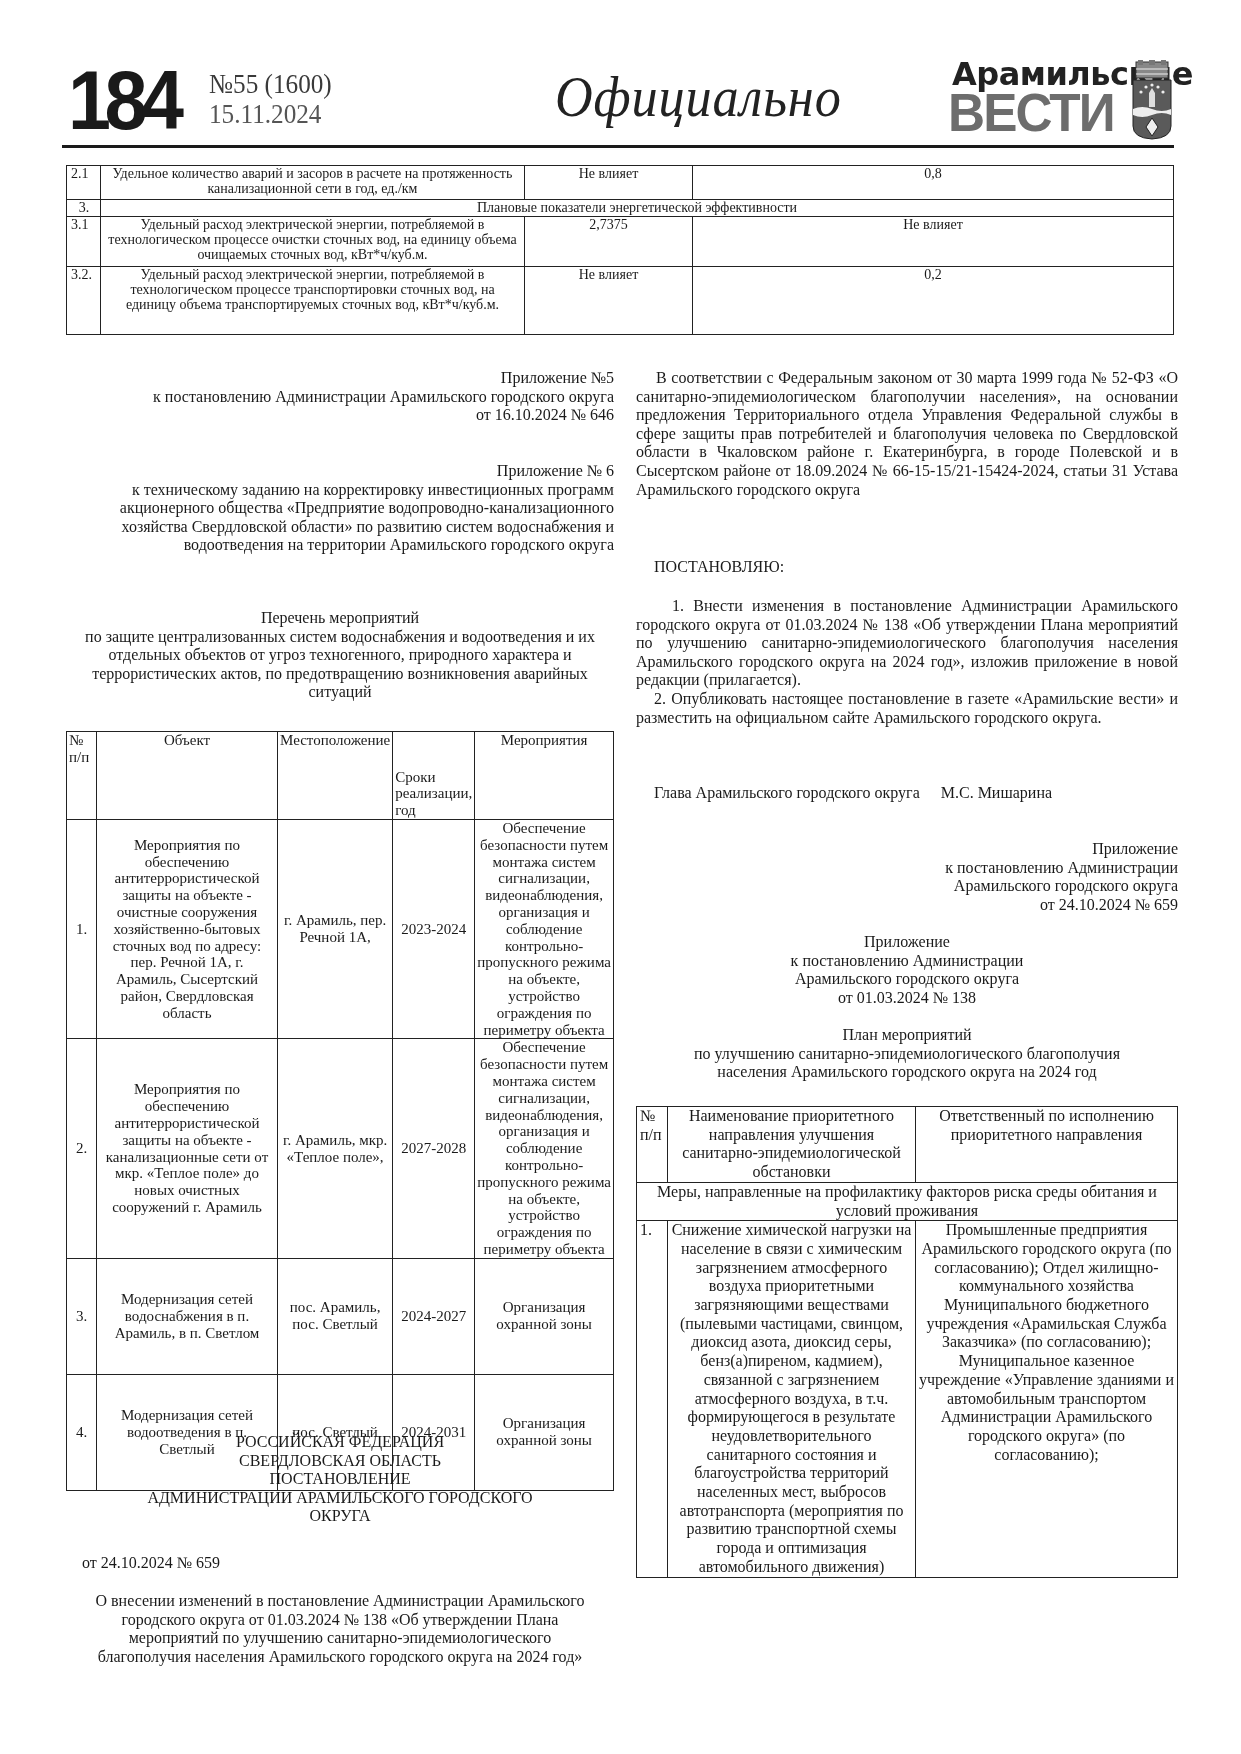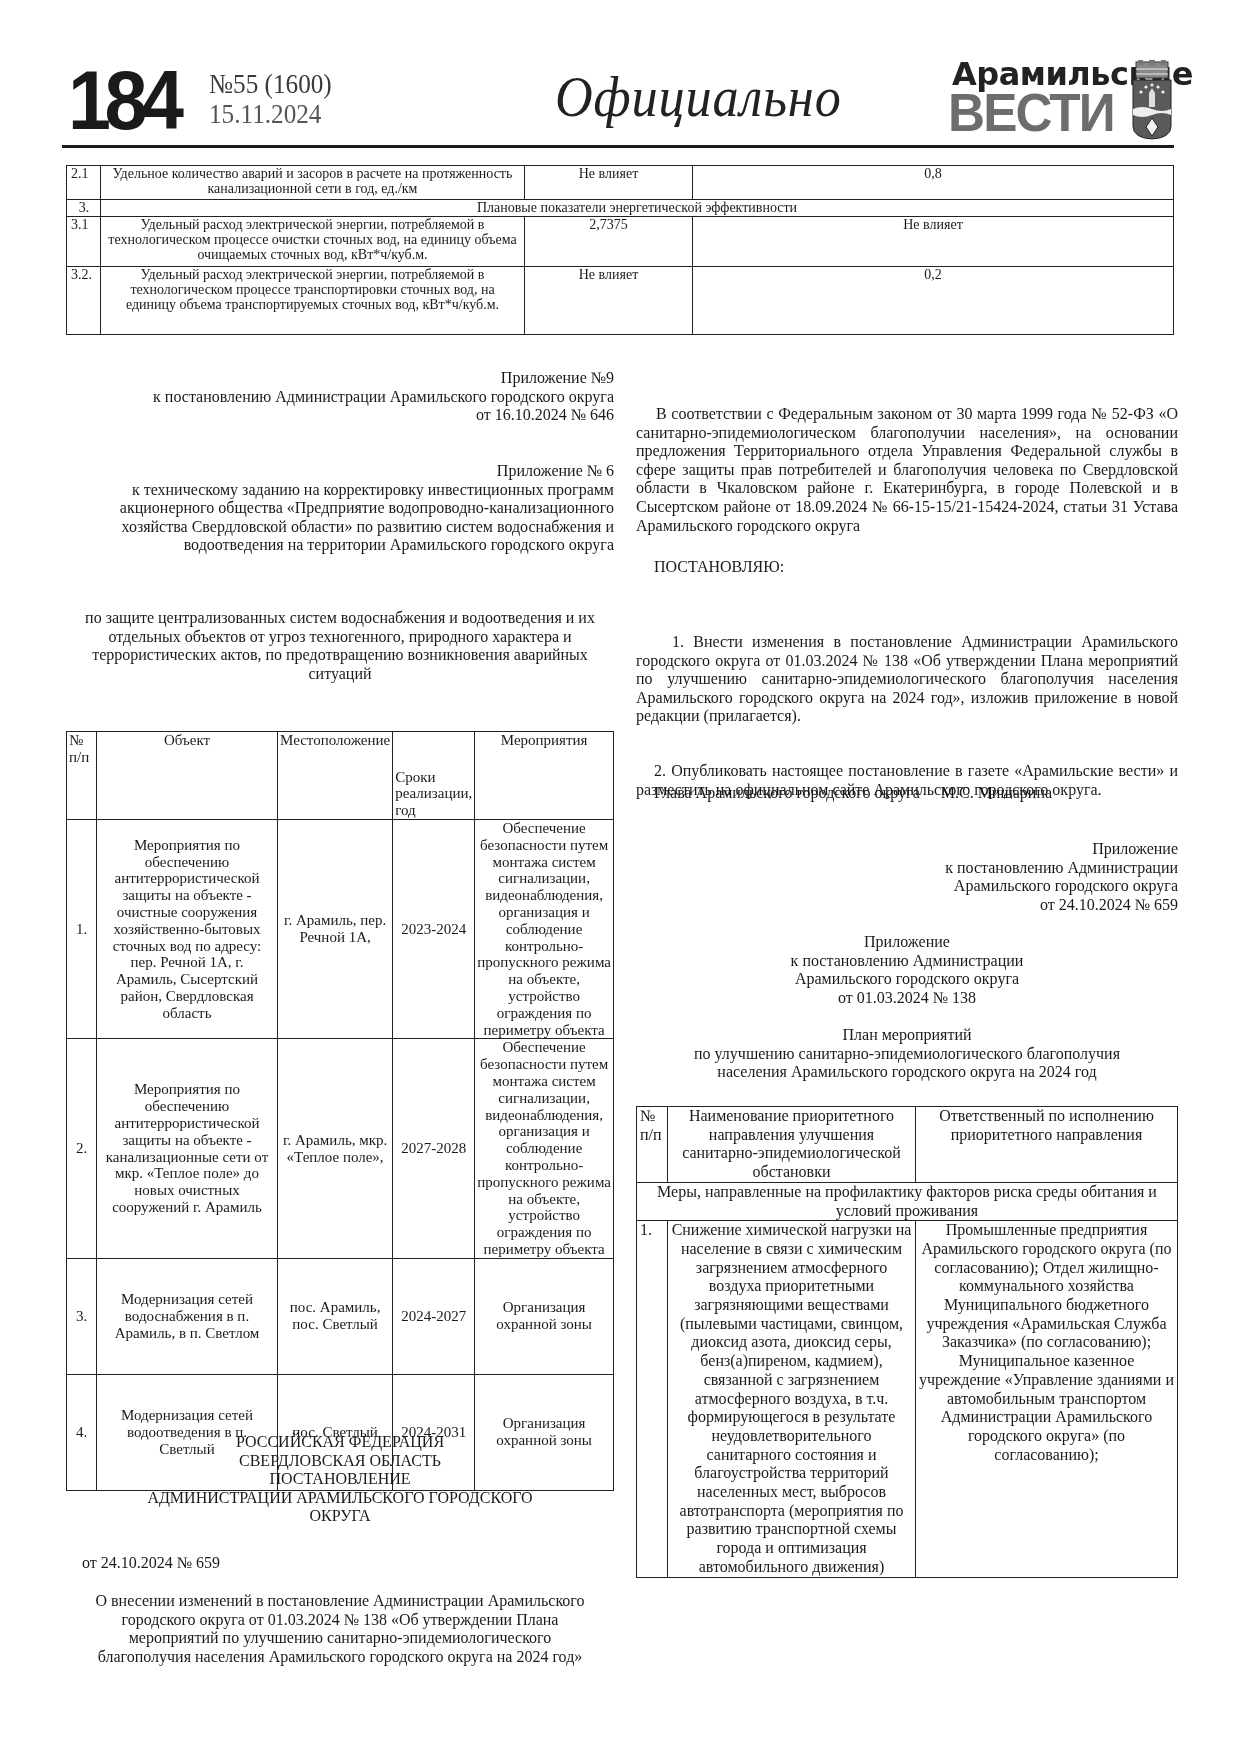--- a/index.html
+++ b/index.html
@@ -26,21 +26,21 @@
   .t1 td { text-align: center; }
   .t1 td.num { text-align: left; padding-left: 4px; }
   .t1 td.span { text-align: center; }
 
   
   .col-left { left: 66px; width: 548px; }
   .col-right { left: 636px; width: 542px; }
   .p { font-size: 16px; line-height: 18.6px; margin: 0; }
   .right-align { text-align: right; }
   .center { text-align: center; }
-  .justify { text-align: justify; margin-top: 36px; }
+  .justify { text-align: justify; }
 
   .t2 { left: 66px; top: 733px; width: 548px; font-size: 15px; line-height: 16.8px; }
   .t2 td { text-align: center; vertical-align: middle; padding: 0 2px; }
   .t2 thead td { vertical-align: top; }
 
   .t3 { left: 636px; top: 1112px; width: 542px; font-size: 16px; line-height: 18.7px; }
   .t3 td { text-align: center; padding: 0 3px; }
 
   .indent { text-indent: 20px; }
 </style>
@@ -104,31 +104,32 @@
   <tr style="height:68px">
     <td class="num">3.2.</td>
     <td>Удельный расход электрической энергии, потребляемой в технологическом процессе транспортировки сточных вод, на единицу объема транспортируемых сточных вод, кВт*ч/куб.м.</td>
     <td>Не влияет</td>
     <td>0,2</td>
   </tr>
 </tbody>
   </table>
 
 <div class="abs col-left" style="top:369px">
-  <p class="p right-align">Приложение №9</p>
+  <p class="p right-align">Приложение №5</p>
   <p class="p right-align" style="padding-left:40px">к постановлению Администрации Арамильского городского округа</p>
   <p class="p right-align">от 16.10.2024 № 646</p>
 </div>
 
 <div class="abs col-left" style="top:462px">
   <p class="p right-align">Приложение № 6</p>
   <p class="p right-align" style="text-align-last:right">к техническому заданию на корректировку инвестиционных программ акционерного общества «Предприятие водопроводно-канализационного хозяйства Свердловской области» по развитию систем водоснабжения и водоотведения на территории Арамильского городского округа</p>
 </div>
 
 <div class="abs col-left" style="top:609px">
+  <p class="p center">Перечень мероприятий</p>
   <p class="p center">по защите централизованных систем водоснабжения и водоотведения и их отдельных объектов от угроз техногенного, природного характера и террористических актов, по предотвращению возникновения аварийных ситуаций</p>
 </div>
 
 <table class="abs t2" style="top:731px">
   <colgroup>
       <col style="width:30px">
       <col style="width:181px">
       <col style="width:69px">
       <col style="width:53px">
       <col>

